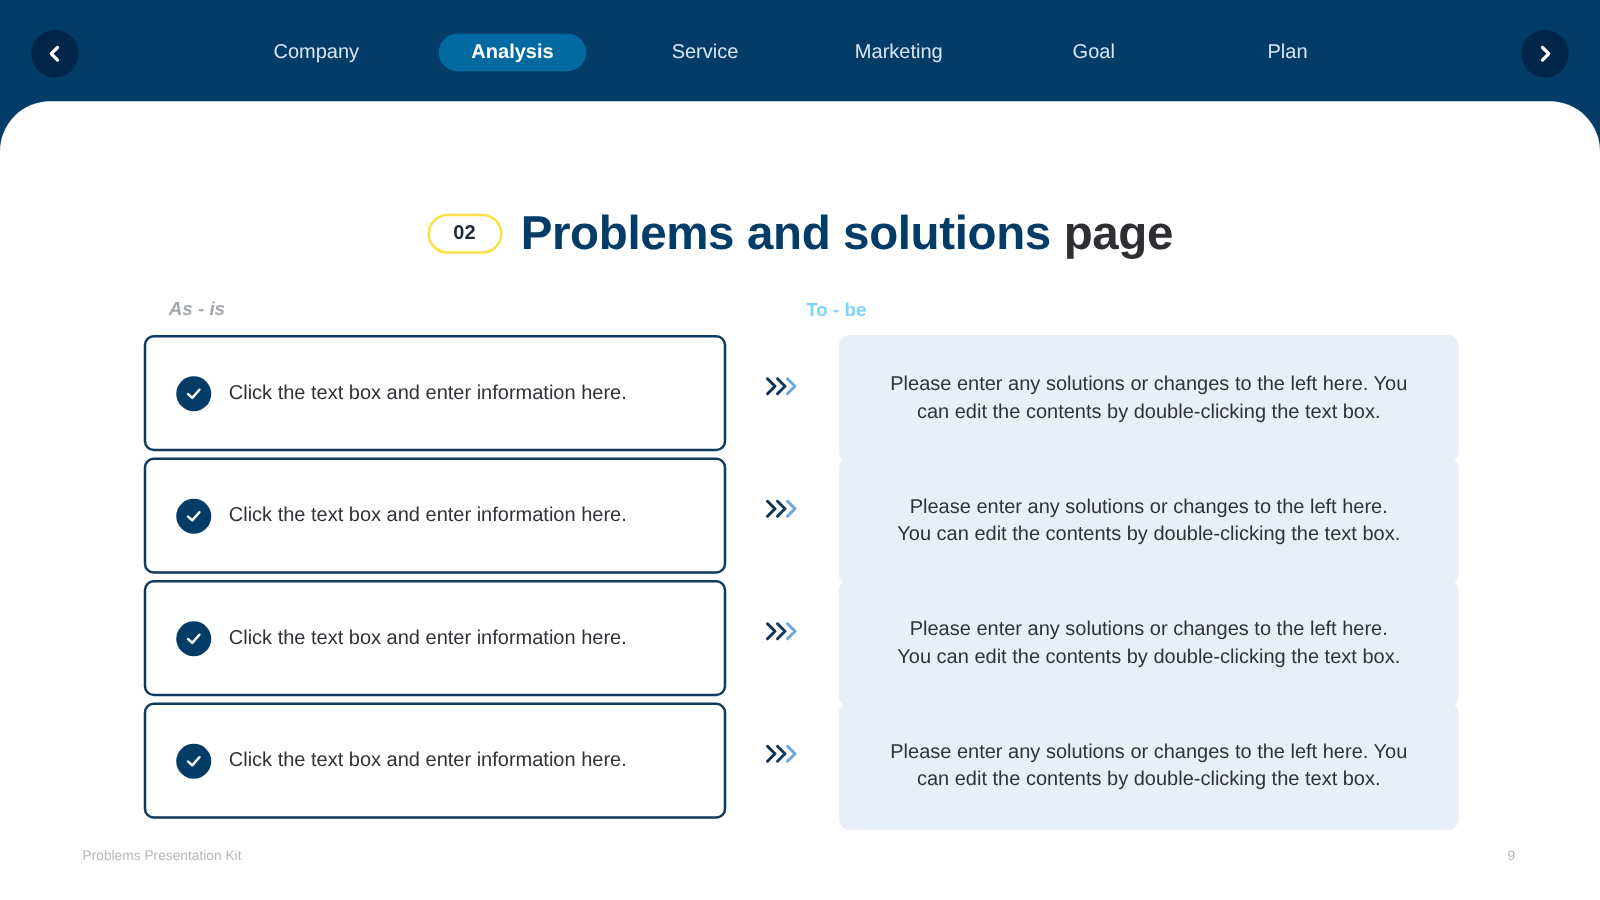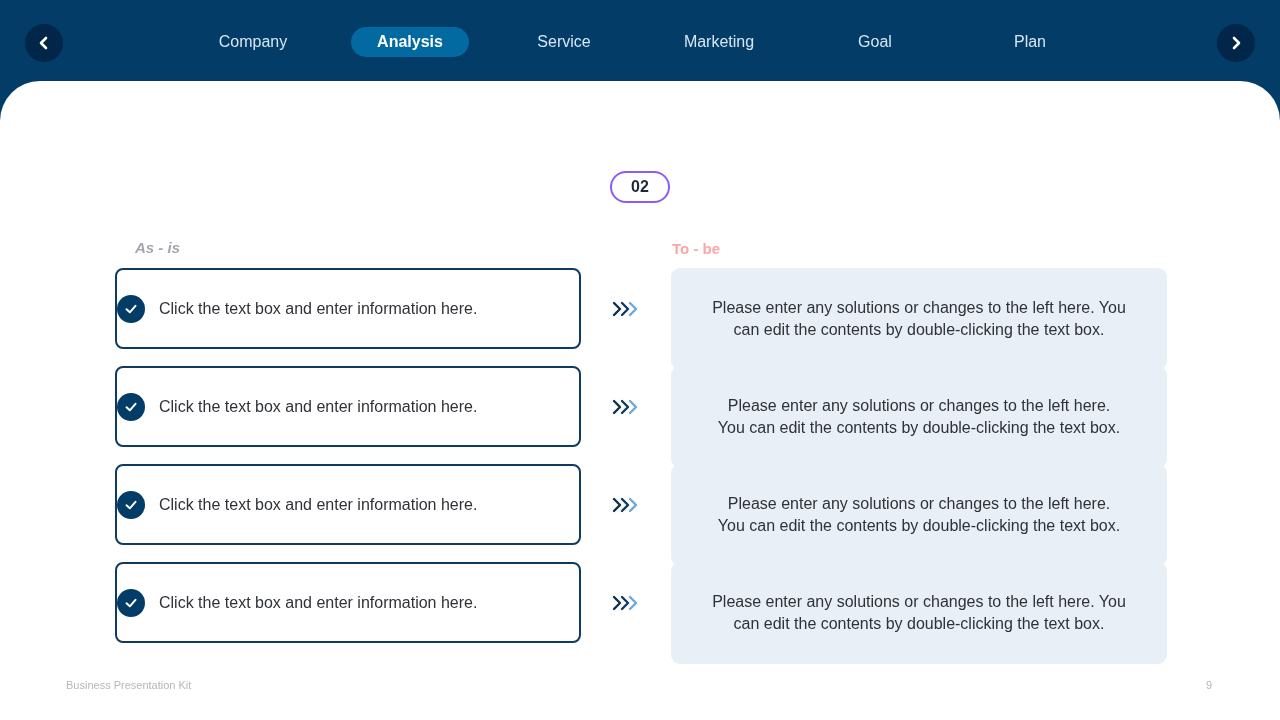--- a/index.html
+++ b/index.html
@@ -31,38 +31,38 @@
     }
     .slide {
       position: absolute; left: 0; top: 81px; width: 1280px; height: 639px;
       background: #ffffff; border-radius: 40px 40px 0 0;
     }
     .title-wrap {
       position: absolute; top: 164px; left: 0; width: 1280px; height: 46px;
       display: flex; justify-content: center; align-items: center; gap: 15px;
     }
     .num-pill {
-      width: 60px; height: 32px; border: 2px solid #8b5cf6; border-radius: 16px;
+      width: 60px; height: 32px; border: 2px solid #fde047; border-radius: 16px;
       font-size: 16px; font-weight: bold; color: #1e2a36;
       display: flex; align-items: center; justify-content: center;
     }
     .title {
       font-size: 38px; font-weight: bold; color: #023c67; letter-spacing: -0.3px;
     }
     .title .accent { color: #2e2e33; }
     .col-label {
       position: absolute; font-size: 15px; font-weight: bold;
     }
     .label-asis { left: 135px; top: 239px; color: #a3a7ad; font-style: italic; }
-    .label-tobe { left: 672px; top: 240px; color: #fca5a5; }
+    .label-tobe { left: 645px; top: 240px; color: #7dd3fc; }
     .row { position: absolute; left: 0; width: 1280px; height: 82px; }
     .problem-box {
-      position: absolute; left: 115px; top: 0; width: 466px; height: 81px;
+      position: absolute; left: 115px; top: 0; width: 466px; height: 93px;
       border: 2px solid #0f3b60; border-radius: 8px; background: #fff;
-      display: flex; align-items: center; cursor: text;
+      display: flex; align-items: center; padding-left: 24px; cursor: text;
     }
     .check {
       width: 28px; height: 28px; border-radius: 50%; background: #023c67;
       display: flex; align-items: center; justify-content: center; flex-shrink: 0;
     }
     .check svg { width: 14px; height: 14px; }
     .problem-text {
       margin-left: 14px; font-size: 16px; color: #2f3237;
     }
     .arrows {
@@ -103,20 +103,24 @@
     <svg viewBox="0 0 14 14">
         <path d="M5 2 L10 7 L5 12" fill="none" stroke="#fff" stroke-width="2.6" stroke-linecap="round" stroke-linejoin="round"></path>
       </svg>
   </div>
 </div>
 
 <div class="slide"></div>
 
 <div class="title-wrap">
   <div class="num-pill">02</div>
+  <div class="title">
+    <span>Problems and solutions</span>
+    <span class="accent">page</span>
+  </div>
 </div>
 
 <div class="col-label label-asis">As - is</div>
 <div class="col-label label-tobe">To - be</div>
 
 <div class="row" style="top:268px;">
   <div class="problem-box">
     <div class="check">
       <svg viewBox="0 0 14 14">
           <path d="M2.5 7.3 L5.8 10.3 L11.5 3.8" fill="none" stroke="#fff" stroke-width="2" stroke-linecap="round" stroke-linejoin="round"></path>
@@ -180,14 +184,14 @@
   </div>
   <svg class="arrows" viewBox="0 0 30 22">
     <path d="M3 5 L9 11 L3 17" fill="none" stroke="#0f2f4f" stroke-width="2.4" stroke-linecap="round" stroke-linejoin="round"></path>
     <path d="M11 5 L17 11 L11 17" fill="none" stroke="#123a5e" stroke-width="2.4" stroke-linecap="round" stroke-linejoin="round"></path>
     <path d="M19 5 L25 11 L19 17" fill="none" stroke="#6aa9dc" stroke-width="2.4" stroke-linecap="round" stroke-linejoin="round"></path>
   </svg>
   <div class="solution-box">Please enter any solutions or changes to the left here. You
 can edit the contents by double-clicking the text box.</div>
 </div>
 
-<div class="footer-text">Business Presentation Kit</div>
+<div class="footer-text">Problems Presentation Kit</div>
 <div class="page-num">9</div>
 
 </body></html>

